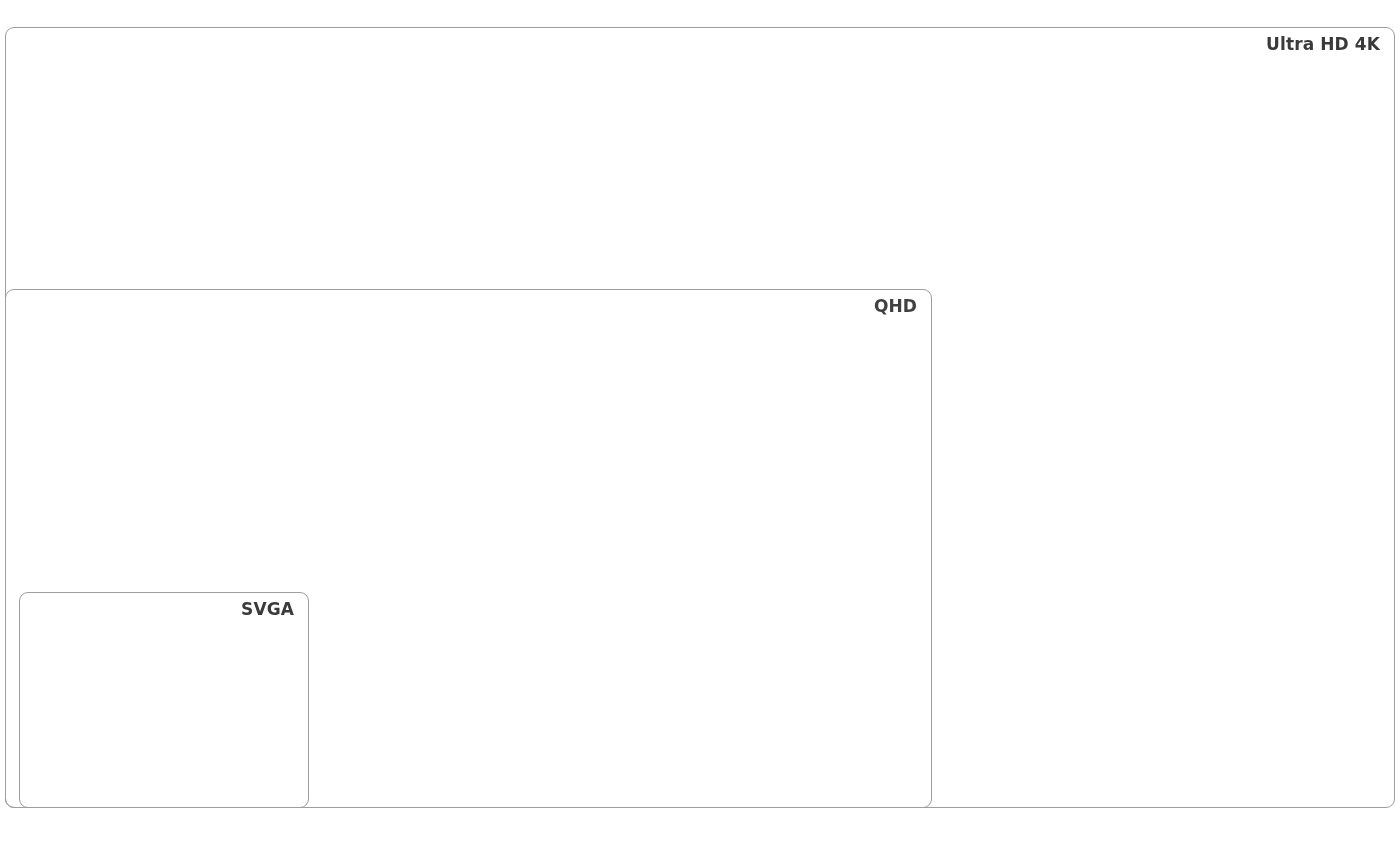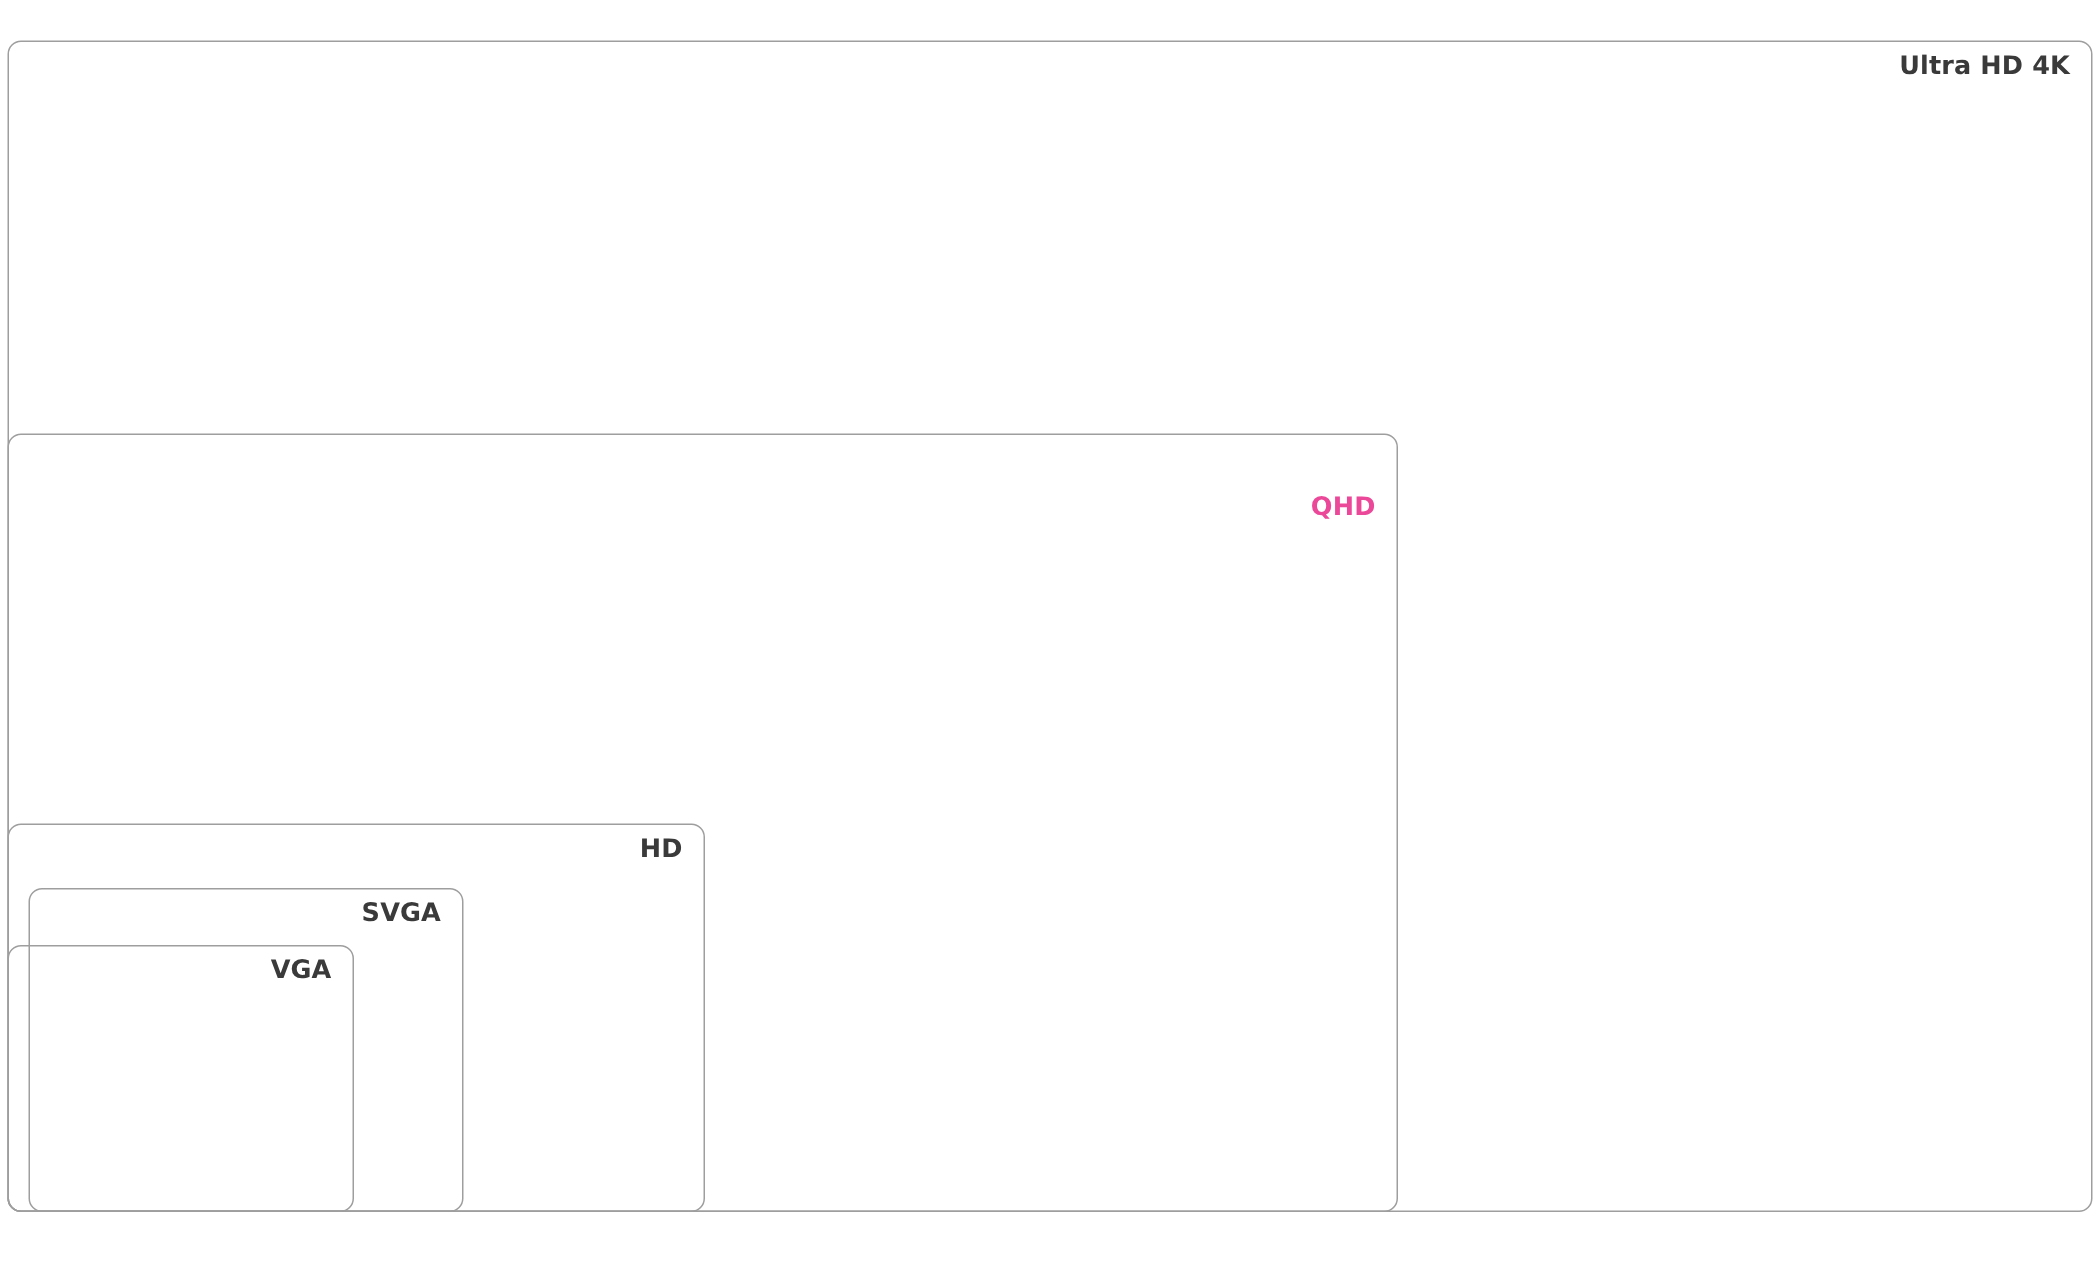--- a/index.html
+++ b/index.html
@@ -52,29 +52,23 @@
 </head>
 <body>
 
 <div id="resolution-canvas" style="background: rgb(255, 255, 255);">
 
   <div class="res-box" id="box-uhd4k" style="border-color: rgb(158, 158, 158);">
     <span class="res-label" style="color: rgb(58, 58, 58);">Ultra HD 4K</span>
   </div>
 
   <div class="res-box" id="box-qhd" style="border-color: rgb(158, 158, 158);">
-    <span class="res-label" style="color: #ec4899; margin-top: 32px;">QHD</span>
+    <span class="res-label" style="color: #404040;">QHD</span>
   </div>
 
 
-  <div class="res-box" id="box-hd" style="border-color: rgb(158, 158, 158);">
-    <span class="res-label" style="color: rgb(58, 58, 58);">HD</span>
-  </div>
 
   <div class="res-box" id="box-svga" style="border-color: rgb(158, 158, 158);">
     <span class="res-label" style="color: rgb(58, 58, 58);">SVGA</span>
   </div>
 
-  <div class="res-box" id="box-vga" style="border-color: rgb(158, 158, 158);">
-    <span class="res-label" style="color: rgb(58, 58, 58);">VGA</span>
-  </div>
 
 </div>
 
 </body></html>

